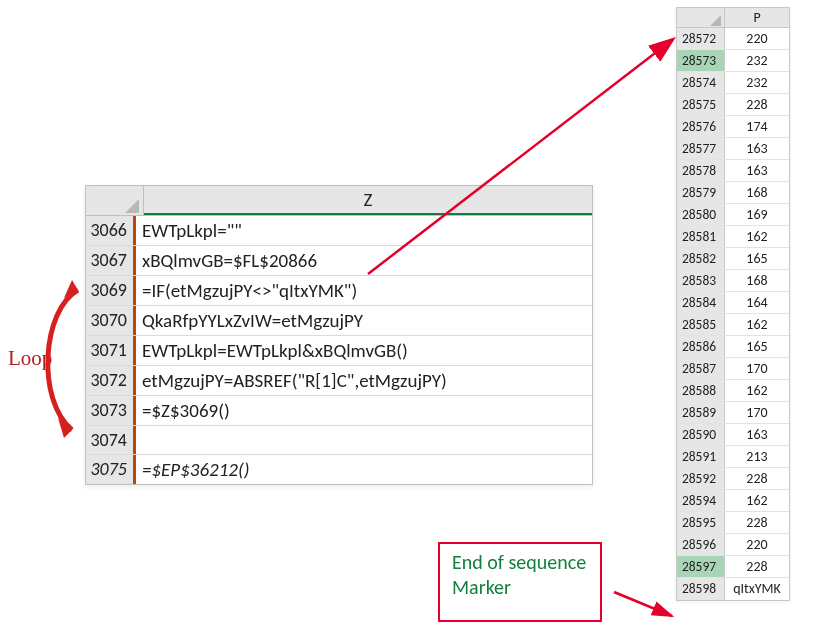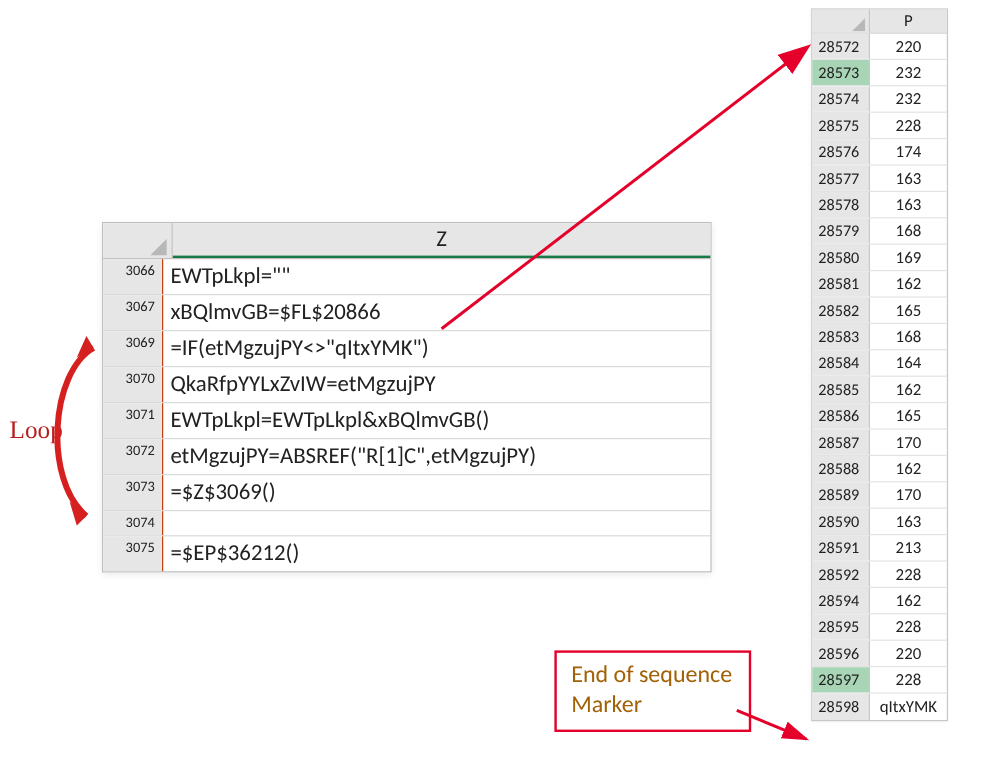--- a/index.html
+++ b/index.html
@@ -41,28 +41,28 @@
     text-align: center;
     background: #e6e6e6;
     padding: 2px 0;
     border-bottom: 2px solid #1a7a47;
     font-weight: 400;
   }
   .left-table .row {
     display: flex;
     border-bottom: 1px solid #d9d9d9;
   }
-  .left-table .row:last-child { border-bottom: none; }
+  .left-table .row:last-child { border-bottom: none; font-style: italic; }
   .left-table .rownum {
     width: 50px;
     background: #e6e6e6;
     text-align: right;
     padding: 3px 6px 3px 2px;
-    border-right: 1px solid #c2410c;
-    font-size: 12px;
+    border-right: 3px solid #c2410c;
+    font-size: 18px;
   }
   .left-table .cell {
     width: 448px;
     padding: 3px 6px;
     white-space: nowrap;
     overflow: hidden;
   }
 
   
   .right-table {
@@ -124,25 +124,25 @@
     left: 8px;
     top: 346px;
     color: #b91c1c;
     font-size: 21px;
     font-family: Liberation Serif, serif;
   }
 
   
   .eos-box {
     position: absolute;
-    left: 462px;
+    left: 438px;
     top: 542px;
     border: 2px solid #e4002b;
-    color: #a16207;
-    padding: 6px 14px 8px 12px;
+    color: #15803d;
+    padding: 6px 14px 20px 12px;
     font-size: 20px;
     line-height: 1.25;
     background: #ffffff;
   }
 
   .svg-overlay {
     position: absolute;
     left: 0; top: 0;
     width: 832px; height: 638px;
     pointer-events: none;

